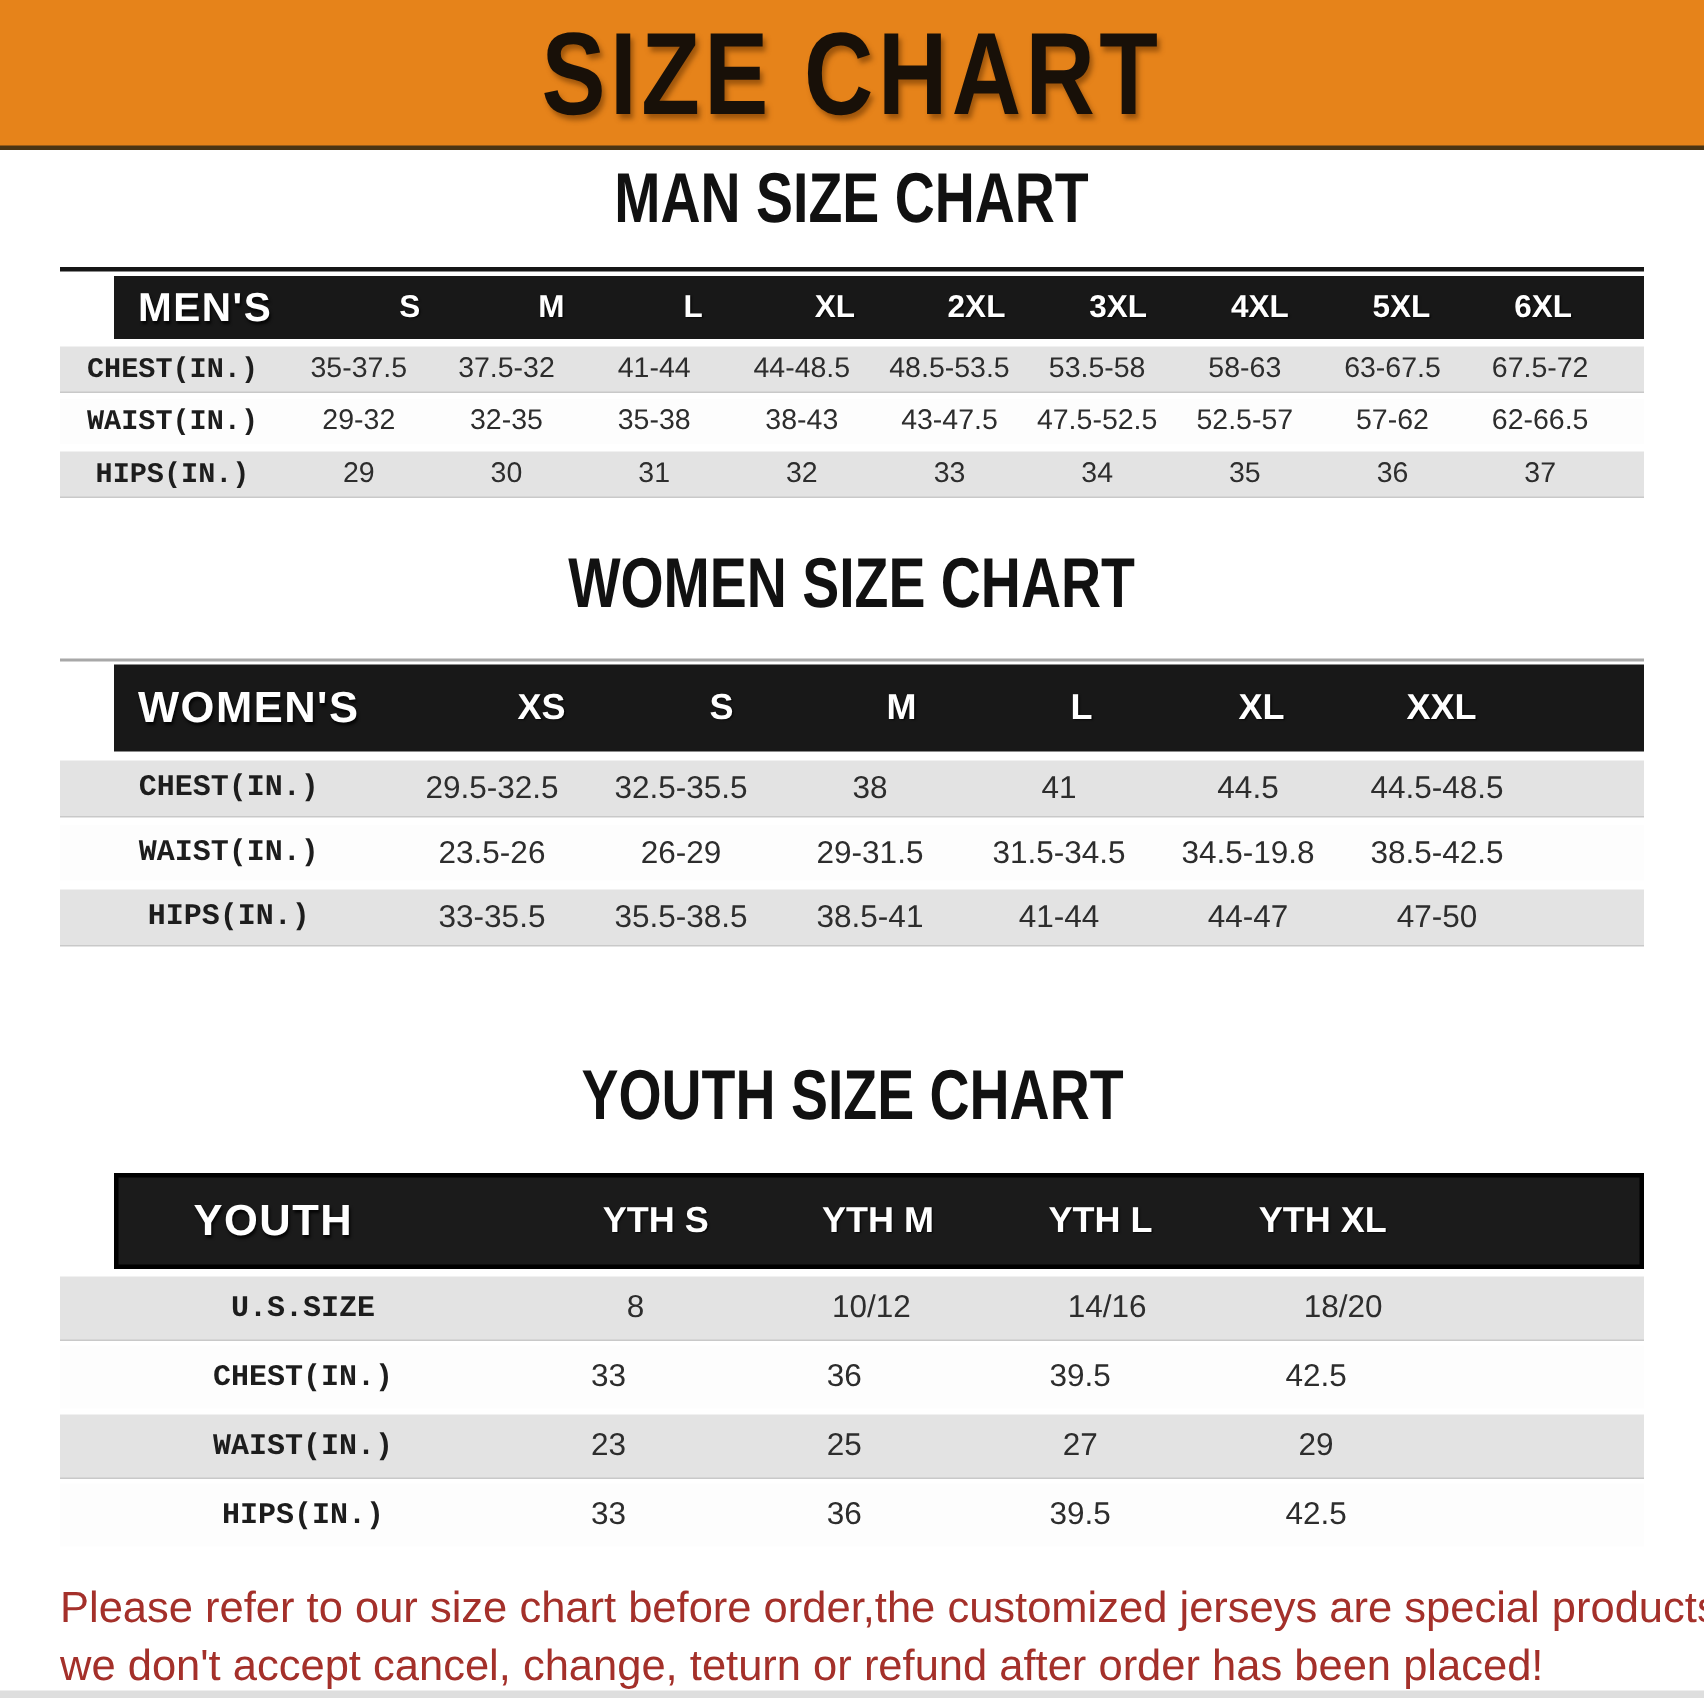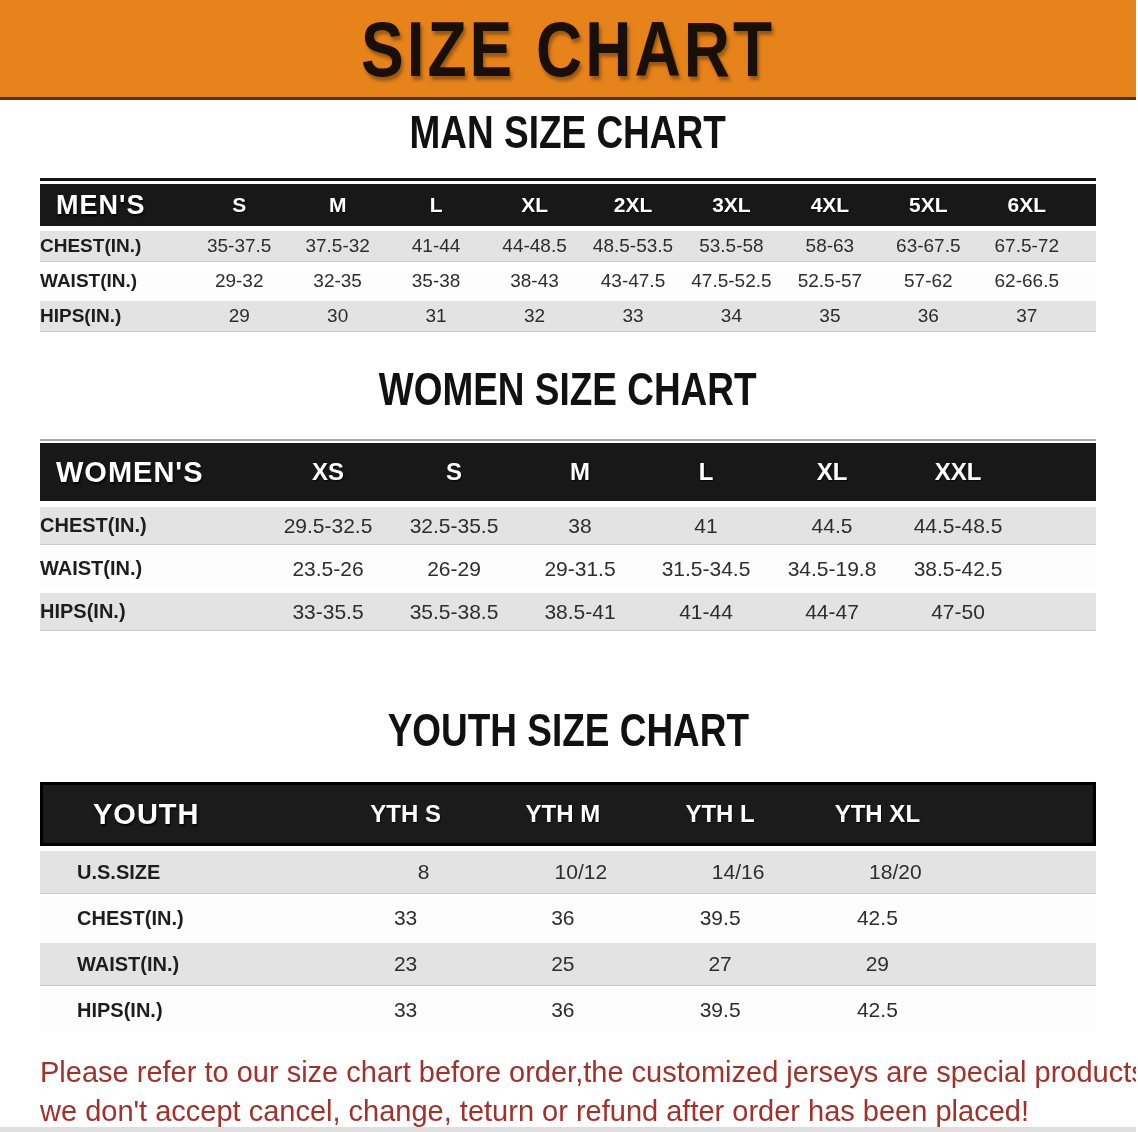--- a/index.html
+++ b/index.html
@@ -39,30 +39,30 @@
 
   
   .t { margin:0 40px; }
   .t.men   { margin-top:22px; }
   .t.women { margin-top:26px; }
   .t.youth { margin-top:28px; }
 
   .top-rule-dark  { height:3px; background:#161616; margin-bottom:3px; }
   .top-rule-light { height:2px; background:#a8a8a8; margin-bottom:2px; }
 
-  .hr { background:#181818; color:#ffffff; align-items:center; }
+  .hr { background:#181818; color:#ffffff; align-items:center;margin-left:36px; }
   .dr { align-items:center; color:#2d2d2d; }
   .row-gray  { background:#E3E3E3; box-shadow:0 1px 0 #c9c9c9; }
   .row-white { background:#FDFDFD; }
 
   .cl { font-weight:bold; padding-left:16px; letter-spacing:1px; white-space:nowrap;
         text-shadow:1px 2px 2px rgba(0,0,0,0.8); }
   .sc { text-align:center; font-weight:bold; white-space:nowrap;
         text-shadow:1px 1px 1px rgba(0,0,0,0.7); }
-  .lb { font-weight:bold; color:#1d1d1d; white-space:nowrap; }
+  .lb { text-align:center; font-weight:bold; color:#1d1d1d; white-space:nowrap;font-family:Liberation Mono, monospace; }
   .vc { text-align:center; white-space:nowrap; }
 
   
   .men .grid { display:grid; grid-template-columns:150px repeat(9,1fr); padding-right:20px; }
   .men .hr { height:42px; }
   .men .dr { height:30px; margin-top:5px; font-size:19px; }
   .men .cl { font-size:27px; }
   .men .sc { font-size:21px; }
   .men .lb { font-size:19px; }
 

